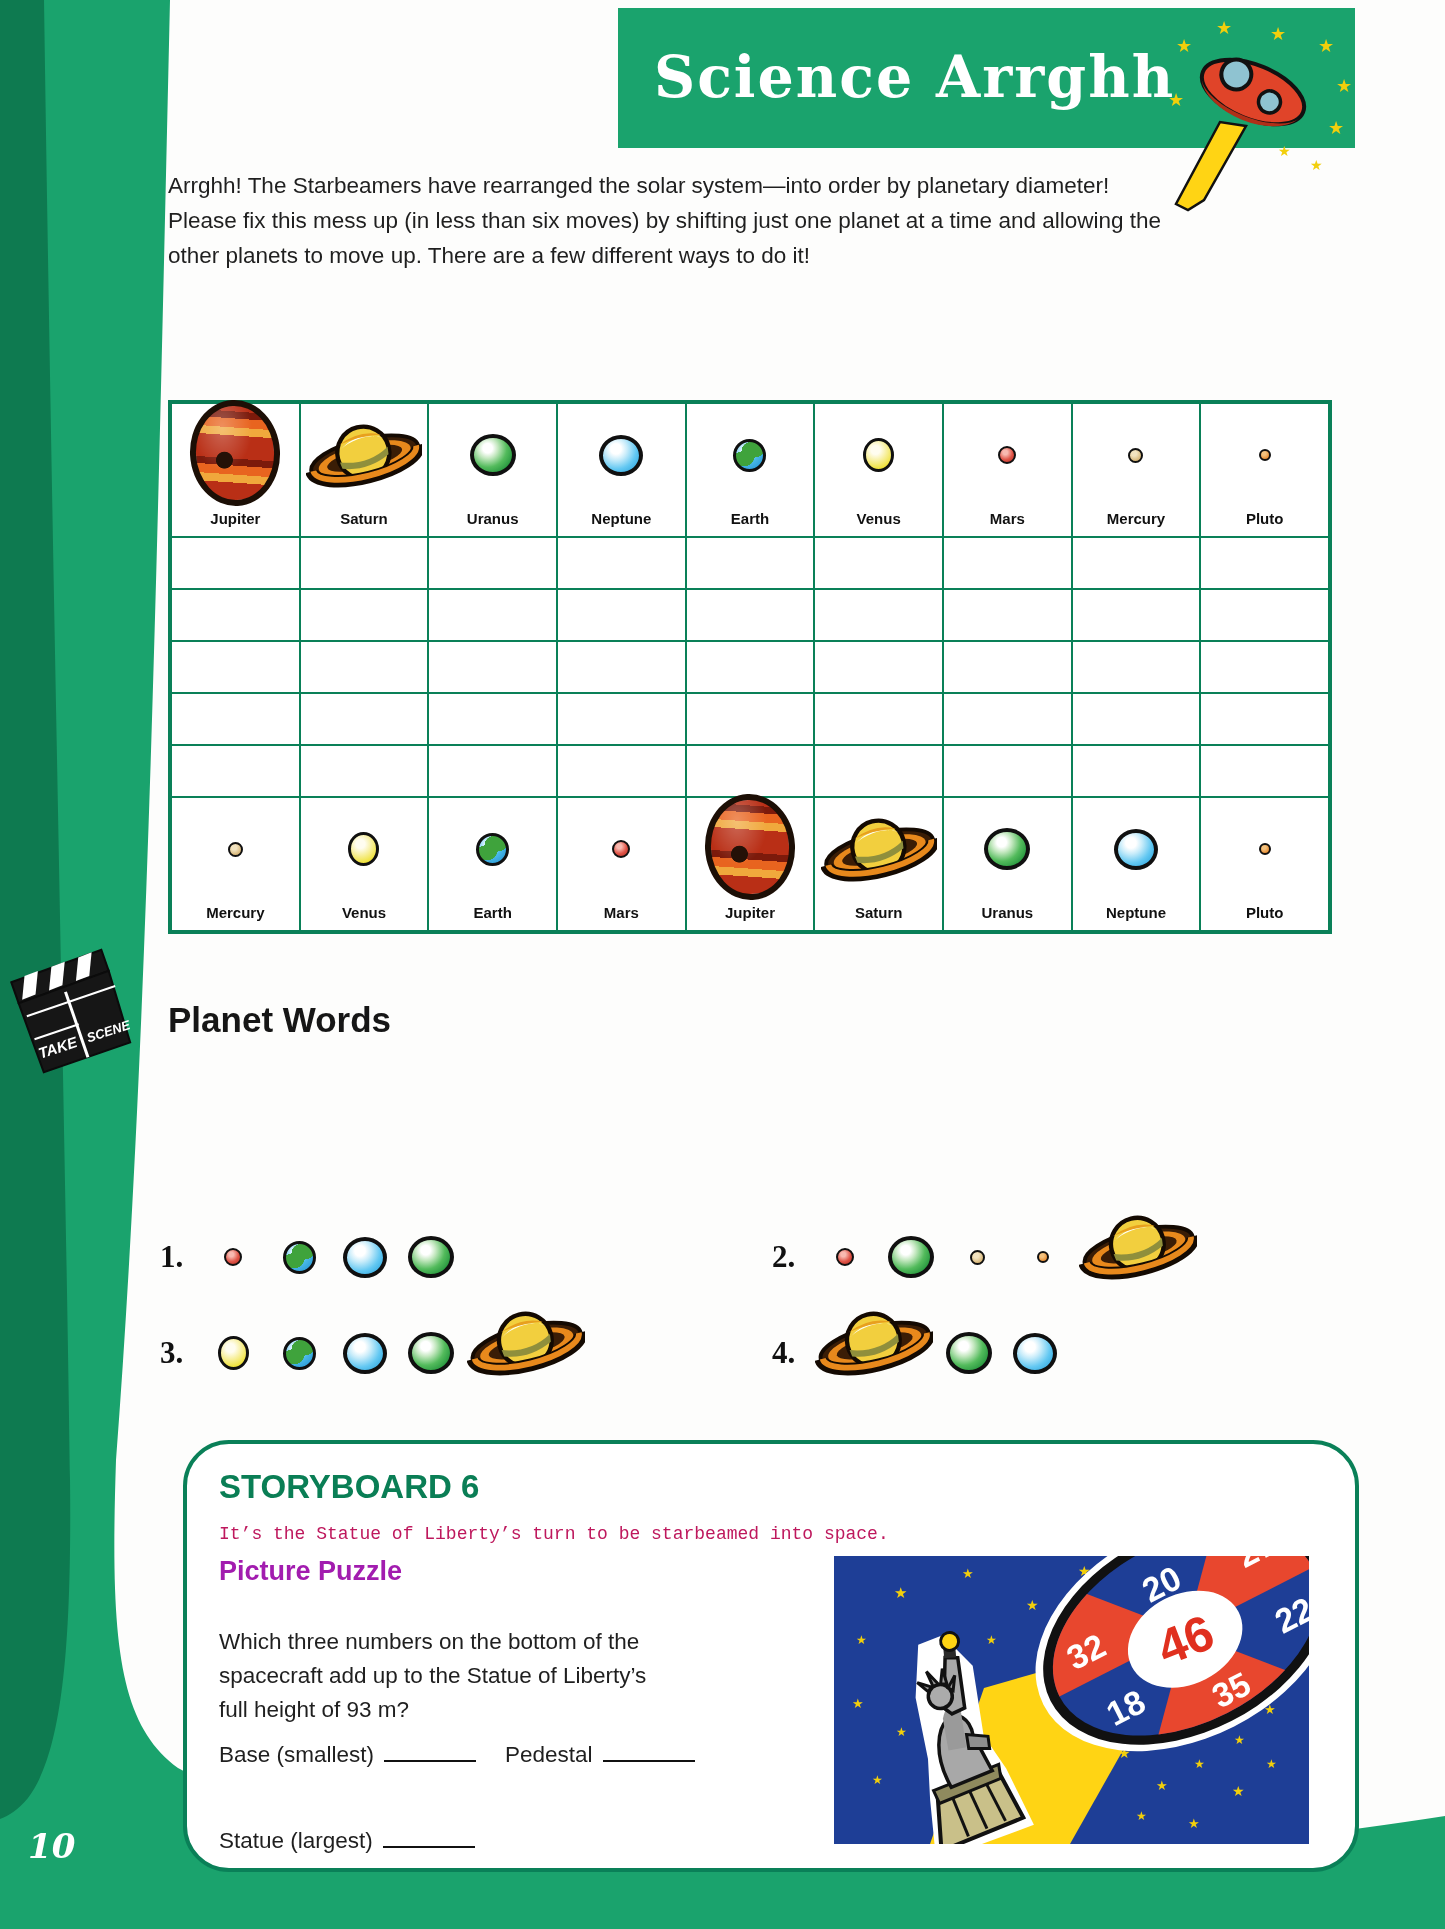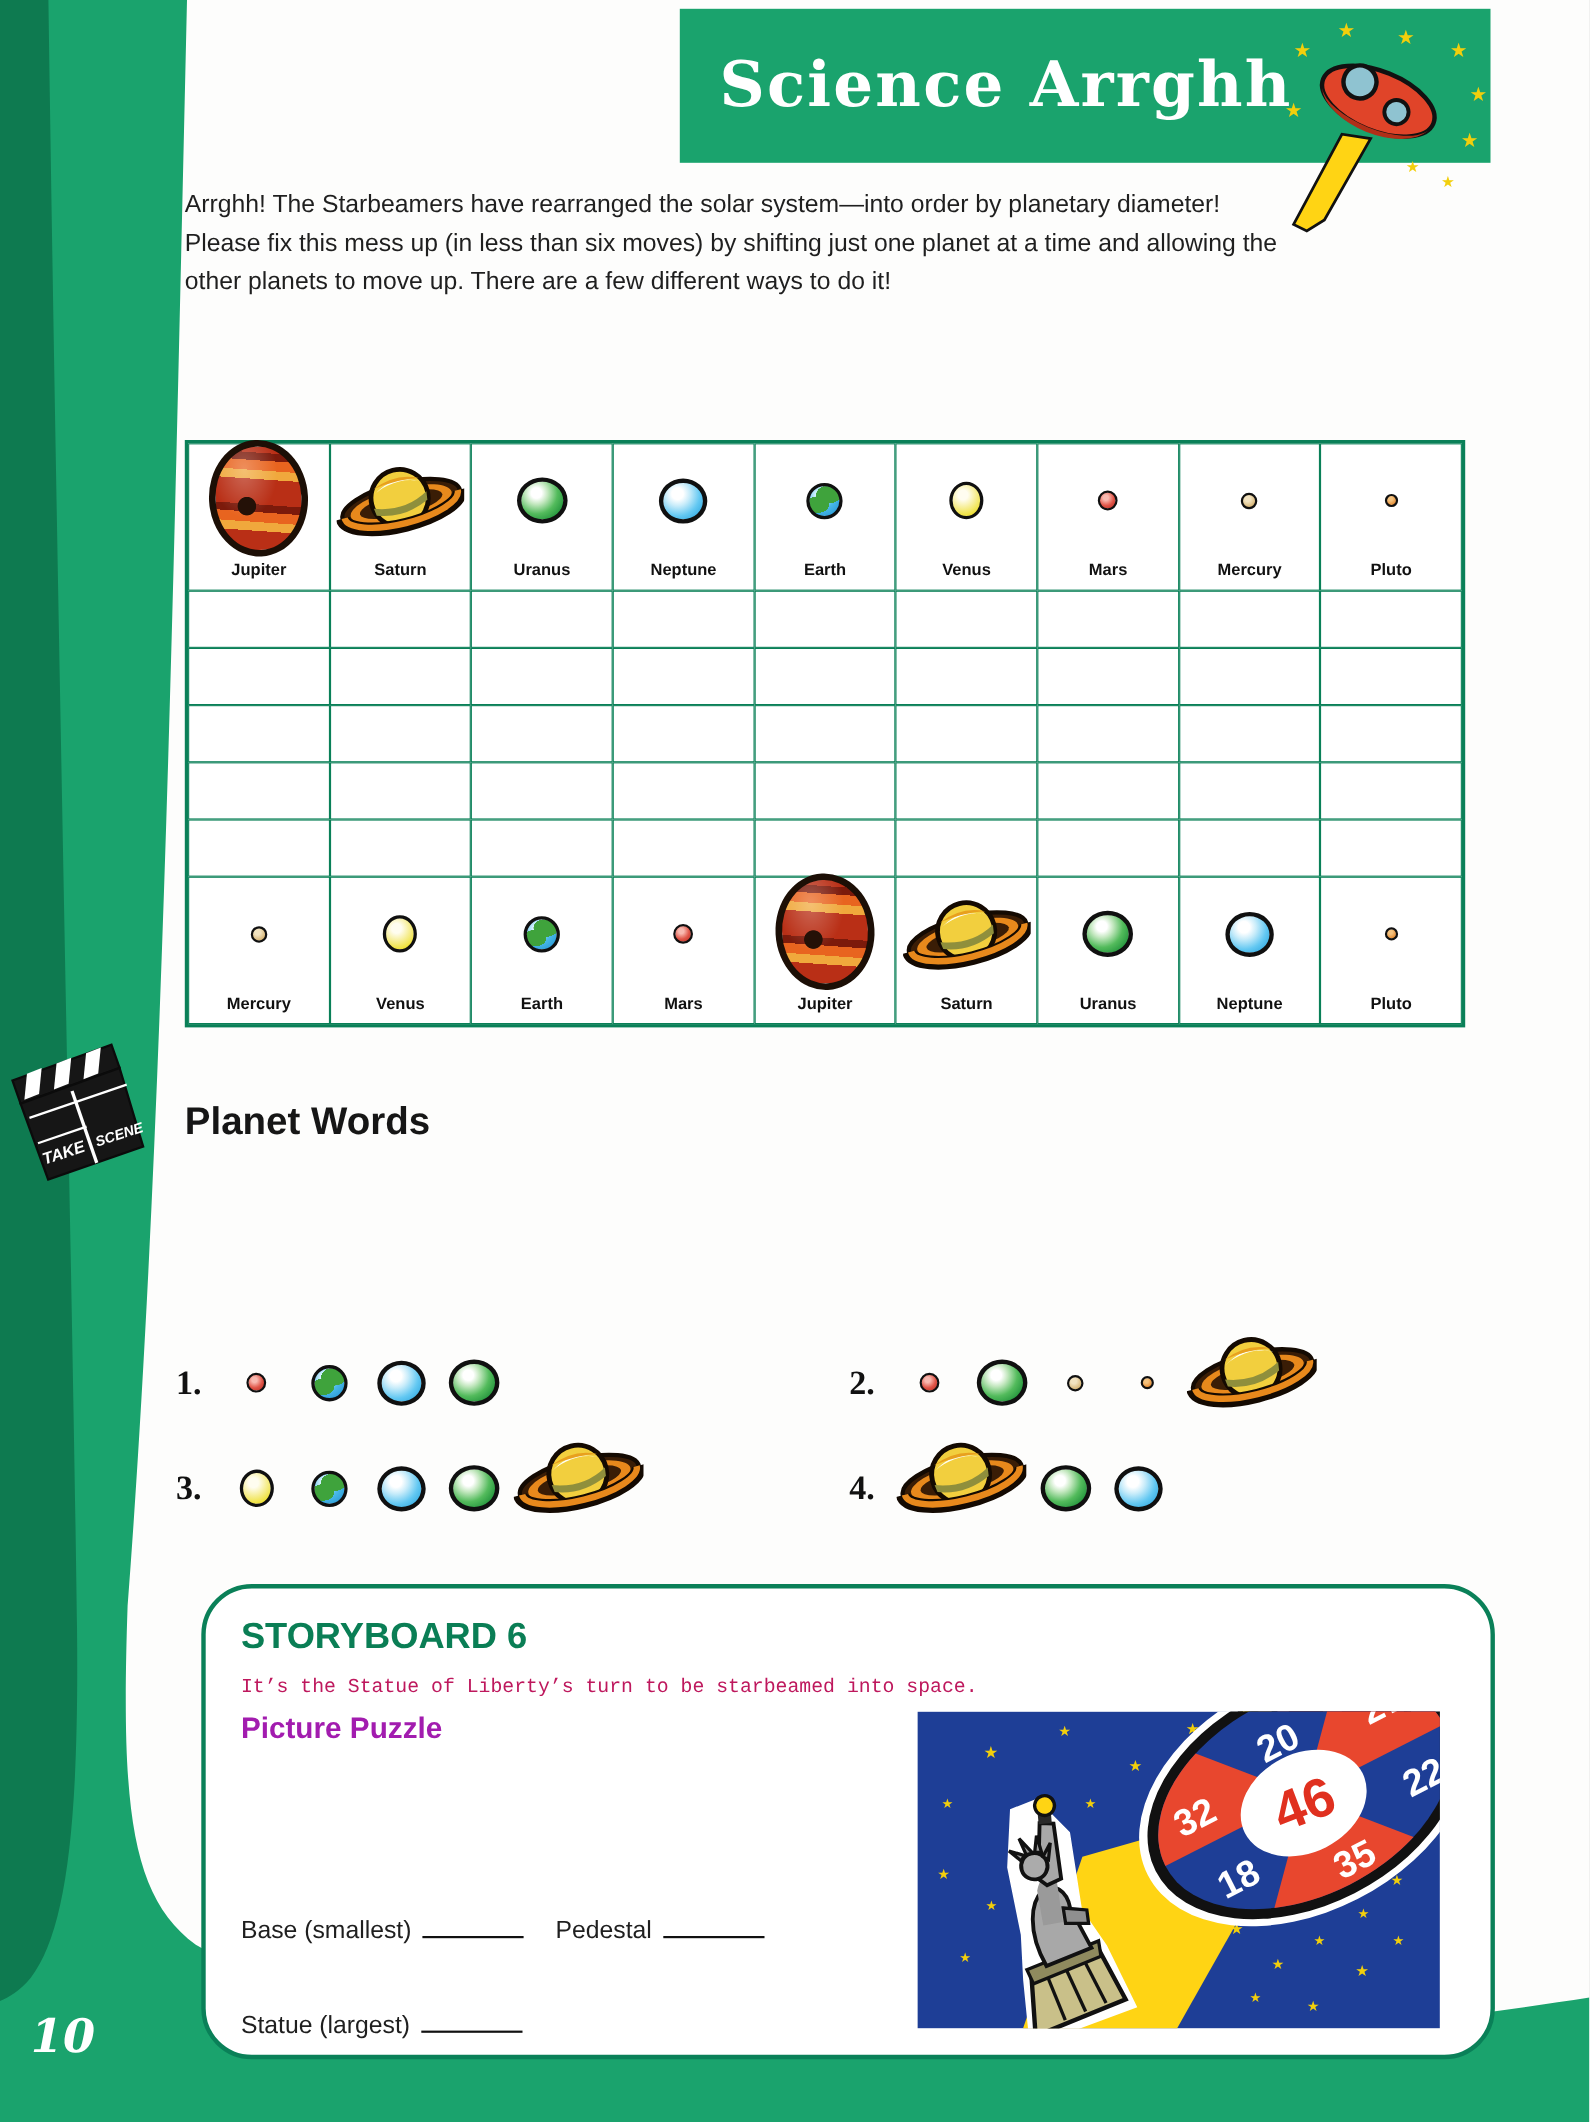--- a/index.html
+++ b/index.html
@@ -73,21 +73,21 @@
   .sb-field{position:absolute;font-size:22.5px;color:#1f1f1f;white-space:nowrap;}
   .blank{display:inline-block;width:92px;border-bottom:2.5px solid #111;height:20px;margin-left:10px;}
   .f-base{left:32px;top:296px;}
   .f-pedestal{left:318px;top:296px;}
   .f-statue{left:32px;top:382px;}
   .scene{position:absolute;left:647px;top:112px;width:475px;height:288px;line-height:0;}
 
   
   .clapper{position:absolute;left:6px;top:948px;overflow:visible;}
   .pagenum{position:absolute;left:28px;top:1826px;color:#ffffff;font-family:"DejaVu Serif",serif;
-    font-weight:700;font-size:42px;font-style:italic;text-align:center;}
+    font-weight:700;font-size:34px;font-style:italic;text-align:center;}
 </style>
 </head>
 <body>
 
 <div class="page">
 
   <svg class="bg" viewBox="0 0 1445 1929" aria-hidden="true">
     <path d="M0,0 L170,0 C158,520 148,1040 116,1460 C110,1640 118,1724 178,1768
              C300,1836 560,1872 860,1868 C1100,1864 1300,1838 1445,1816 L1445,1929 L0,1929 Z" fill="#1aa36d"></path>
     <path d="M0,0 L44,0 C52,560 66,1180 70,1480 C72,1660 60,1756 28,1798 C18,1810 8,1816 0,1819 Z" fill="#0e7a50"></path>
@@ -419,20 +419,21 @@
         <div class="wslot">
           <div class="planet p-neptune"></div>
         </div>
       </div>
     </div>
 
   <div class="storyboard">
     <div class="sb-title">STORYBOARD 6</div>
     <div class="sb-tag">It’s the Statue of Liberty’s turn to be starbeamed into space.</div>
     <div class="sb-puzzle">Picture Puzzle</div>
+    <p class="sb-q">Which three numbers on the bottom of the spacecraft add up to the Statue of Liberty’s full height of 93 m?</p>
 
     <div class="sb-field f-base">
       <span>Base (smallest)</span><span class="blank"></span>
     </div>
     <div class="sb-field f-pedestal">
       <span>Pedestal</span><span class="blank"></span>
     </div>
     <div class="sb-field f-statue">
       <span>Statue (largest)</span><span class="blank"></span>
     </div>

